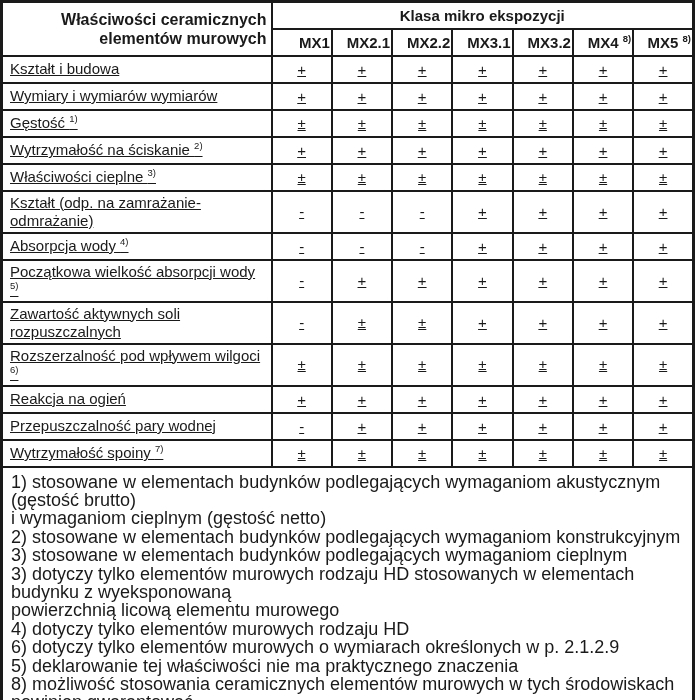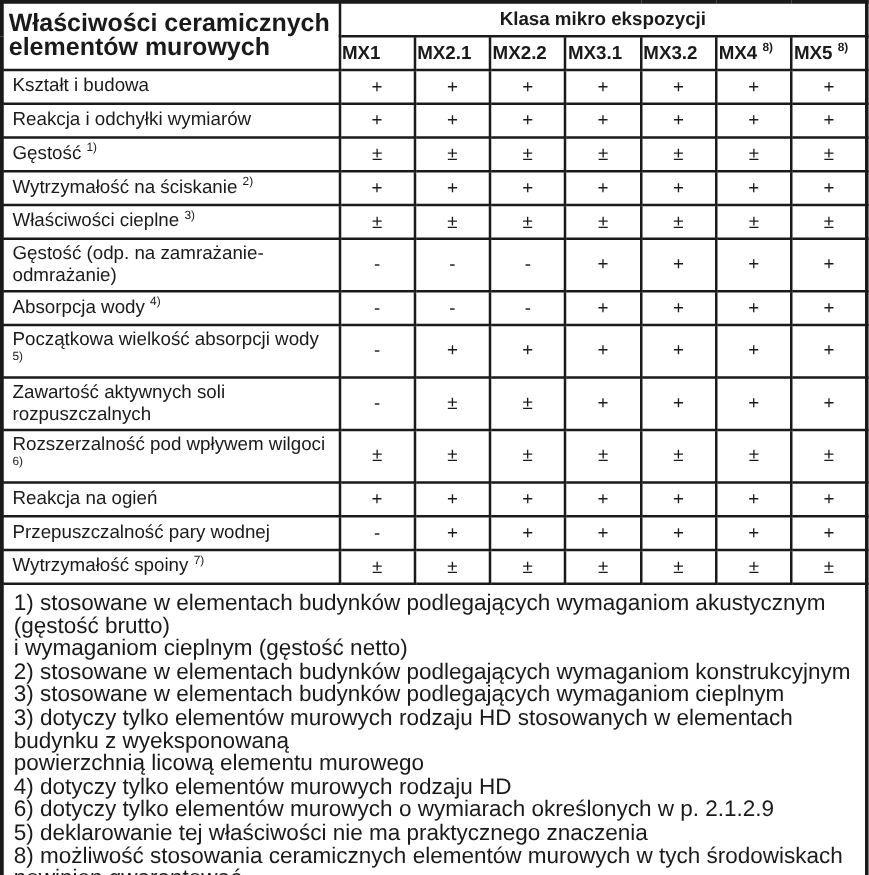--- a/index.html
+++ b/index.html
@@ -26,42 +26,42 @@
     border: 2px solid #1a1a1a;
   }
   table.props {
     border-width: 3px;
   }
   th, td {
     box-sizing: border-box;
     padding: 0;
   }
   .prop-th {
-    font-size: 20px;
+    font-size: 16px;
     font-weight: bold;
-    text-align: left;
+    text-align: right;
     vertical-align: middle;
     padding: 2px 4px;
     line-height: 19px;
   }
   .group-th {
     font-size: 15px;
     font-weight: bold;
     vertical-align: middle;
     height: 27px;
   }
   .mx-th {
     font-size: 15px;
     font-weight: bold;
-    text-align: left;
+    text-align: right;
     vertical-align: middle;
     height: 27px;
     padding: 2px 1px;
   }
-  tr.row { height: 27px; }
+  tr.row { height: 27px; text-decoration: underline; }
   tr.row.tall { height: 41px; }
   .label-cell {
     font-size: 15px;
     text-align: left;
     vertical-align: middle;
     padding: 2px 4px 2px 7px;
     line-height: 18px;
   }
   .val-cell {
     font-size: 15px;
@@ -118,21 +118,21 @@
           <td class="label-cell">Kształt i budowa</td>
           <td class="val-cell">+</td>
           <td class="val-cell">+</td>
           <td class="val-cell">+</td>
           <td class="val-cell">+</td>
           <td class="val-cell">+</td>
           <td class="val-cell">+</td>
           <td class="val-cell">+</td>
         </tr>
         <tr class="row">
-          <td class="label-cell">Reakcja i odchyłki wymiarów</td>
+          <td class="label-cell">Wymiary i wymiarów wymiarów</td>
           <td class="val-cell">+</td>
           <td class="val-cell">+</td>
           <td class="val-cell">+</td>
           <td class="val-cell">+</td>
           <td class="val-cell">+</td>
           <td class="val-cell">+</td>
           <td class="val-cell">+</td>
         </tr>
         <tr class="row">
           <td class="label-cell">Gęstość <sup>1)</sup></td>
@@ -158,21 +158,21 @@
           <td class="label-cell">Właściwości cieplne <sup>3)</sup></td>
           <td class="val-cell">±</td>
           <td class="val-cell">±</td>
           <td class="val-cell">±</td>
           <td class="val-cell">±</td>
           <td class="val-cell">±</td>
           <td class="val-cell">±</td>
           <td class="val-cell">±</td>
         </tr>
         <tr class="row tall">
-          <td class="label-cell">Gęstość (odp. na zamrażanie-odmrażanie)</td>
+          <td class="label-cell">Kształt (odp. na zamrażanie-odmrażanie)</td>
           <td class="val-cell">-</td>
           <td class="val-cell">-</td>
           <td class="val-cell">-</td>
           <td class="val-cell">+</td>
           <td class="val-cell">+</td>
           <td class="val-cell">+</td>
           <td class="val-cell">+</td>
         </tr>
         <tr class="row">
           <td class="label-cell">Absorpcja wody <sup>4)</sup></td>

